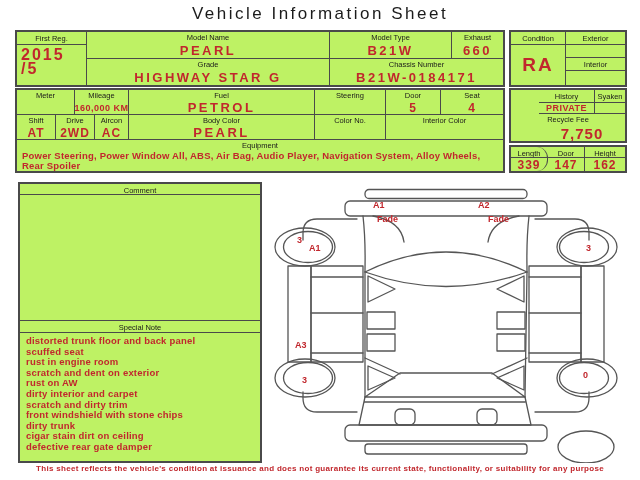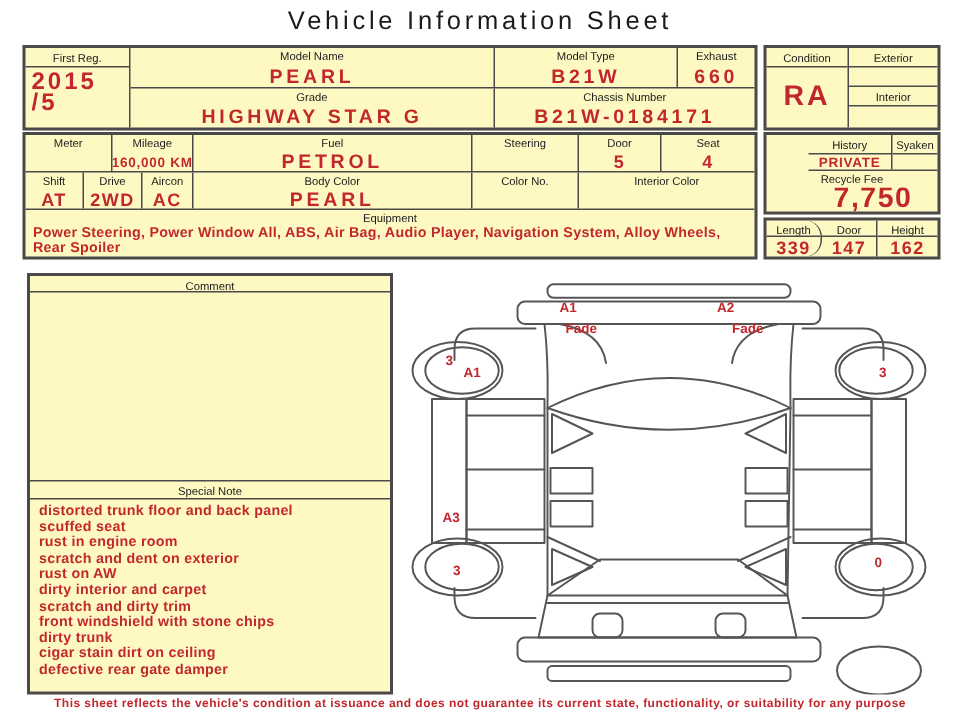--- a/index.html
+++ b/index.html
@@ -5,40 +5,40 @@
   * { box-sizing: border-box; margin: 0; padding: 0; }
   html,body { background:#ffffff; }
   .sheet {
     position: relative; width: 640px; height: 480px; background:#fff;
     font-family: "Liberation Sans", sans-serif; color:#1a1a1a; overflow:hidden;
   }
   .title {
     position:absolute; top:4px; left:0; right:0; text-align:center;
     font-size:17px; letter-spacing:2.5px; color:#1b1b1b; font-weight:500;
   }
-  .box { position:absolute; border:2px solid #4a4a4a; background:#fef9c3; display:flex; }
+  .box { position:absolute; border:2px solid #4a4a4a; background:#bef264; display:flex; }
   .col { display:flex; flex-direction:column; min-width:0; }
   .row { display:flex; min-width:0; }
   .bb { border-bottom:1px solid #4a4a4a; }
   .bt { border-top:1px solid #4a4a4a; }
   .fcell { display:flex; flex-direction:column; border-right:1px solid #4a4a4a; min-width:0; }
   .fcell.last { border-right:none; }
   .fhdr {
     font-size:7.5px; text-align:center; color:#1a1a1a; padding-top:1px;
     white-space:nowrap; overflow:hidden; flex:0 0 auto; height:11px;
   }
   .fhdr.u { border-bottom:1px solid #4a4a4a; height:13px; padding-top:2px; }
   .fval {
     flex:1; display:flex; align-items:center; justify-content:center;
     color:#c1272d; font-weight:bold; white-space:nowrap; overflow:hidden;
   }
   .v17 { font-size:19px; letter-spacing:2px; }
   .v13 { font-size:13px; letter-spacing:2.5px; }
   .v12 { font-size:12px; letter-spacing:1px; }
-  .v15 { font-size:19px; letter-spacing:1px;margin-left:28px; }
+  .v15 { font-size:15px; letter-spacing:1px;margin-left:28px; }
   .v9  { font-size:9px;  letter-spacing:0.5px; }
   .firstreg-val {
     flex:1; color:#c1272d; font-weight:bold; font-size:16px; line-height:14px;
     letter-spacing:2px; padding:3px 0 0 4px;
   }
   .equip-text {
     flex:1; color:#c1272d; font-weight:bold; font-size:9.5px; line-height:10px;
     padding:1px 4px 0 5px; letter-spacing:0.2px;
   }
   .note-list {

